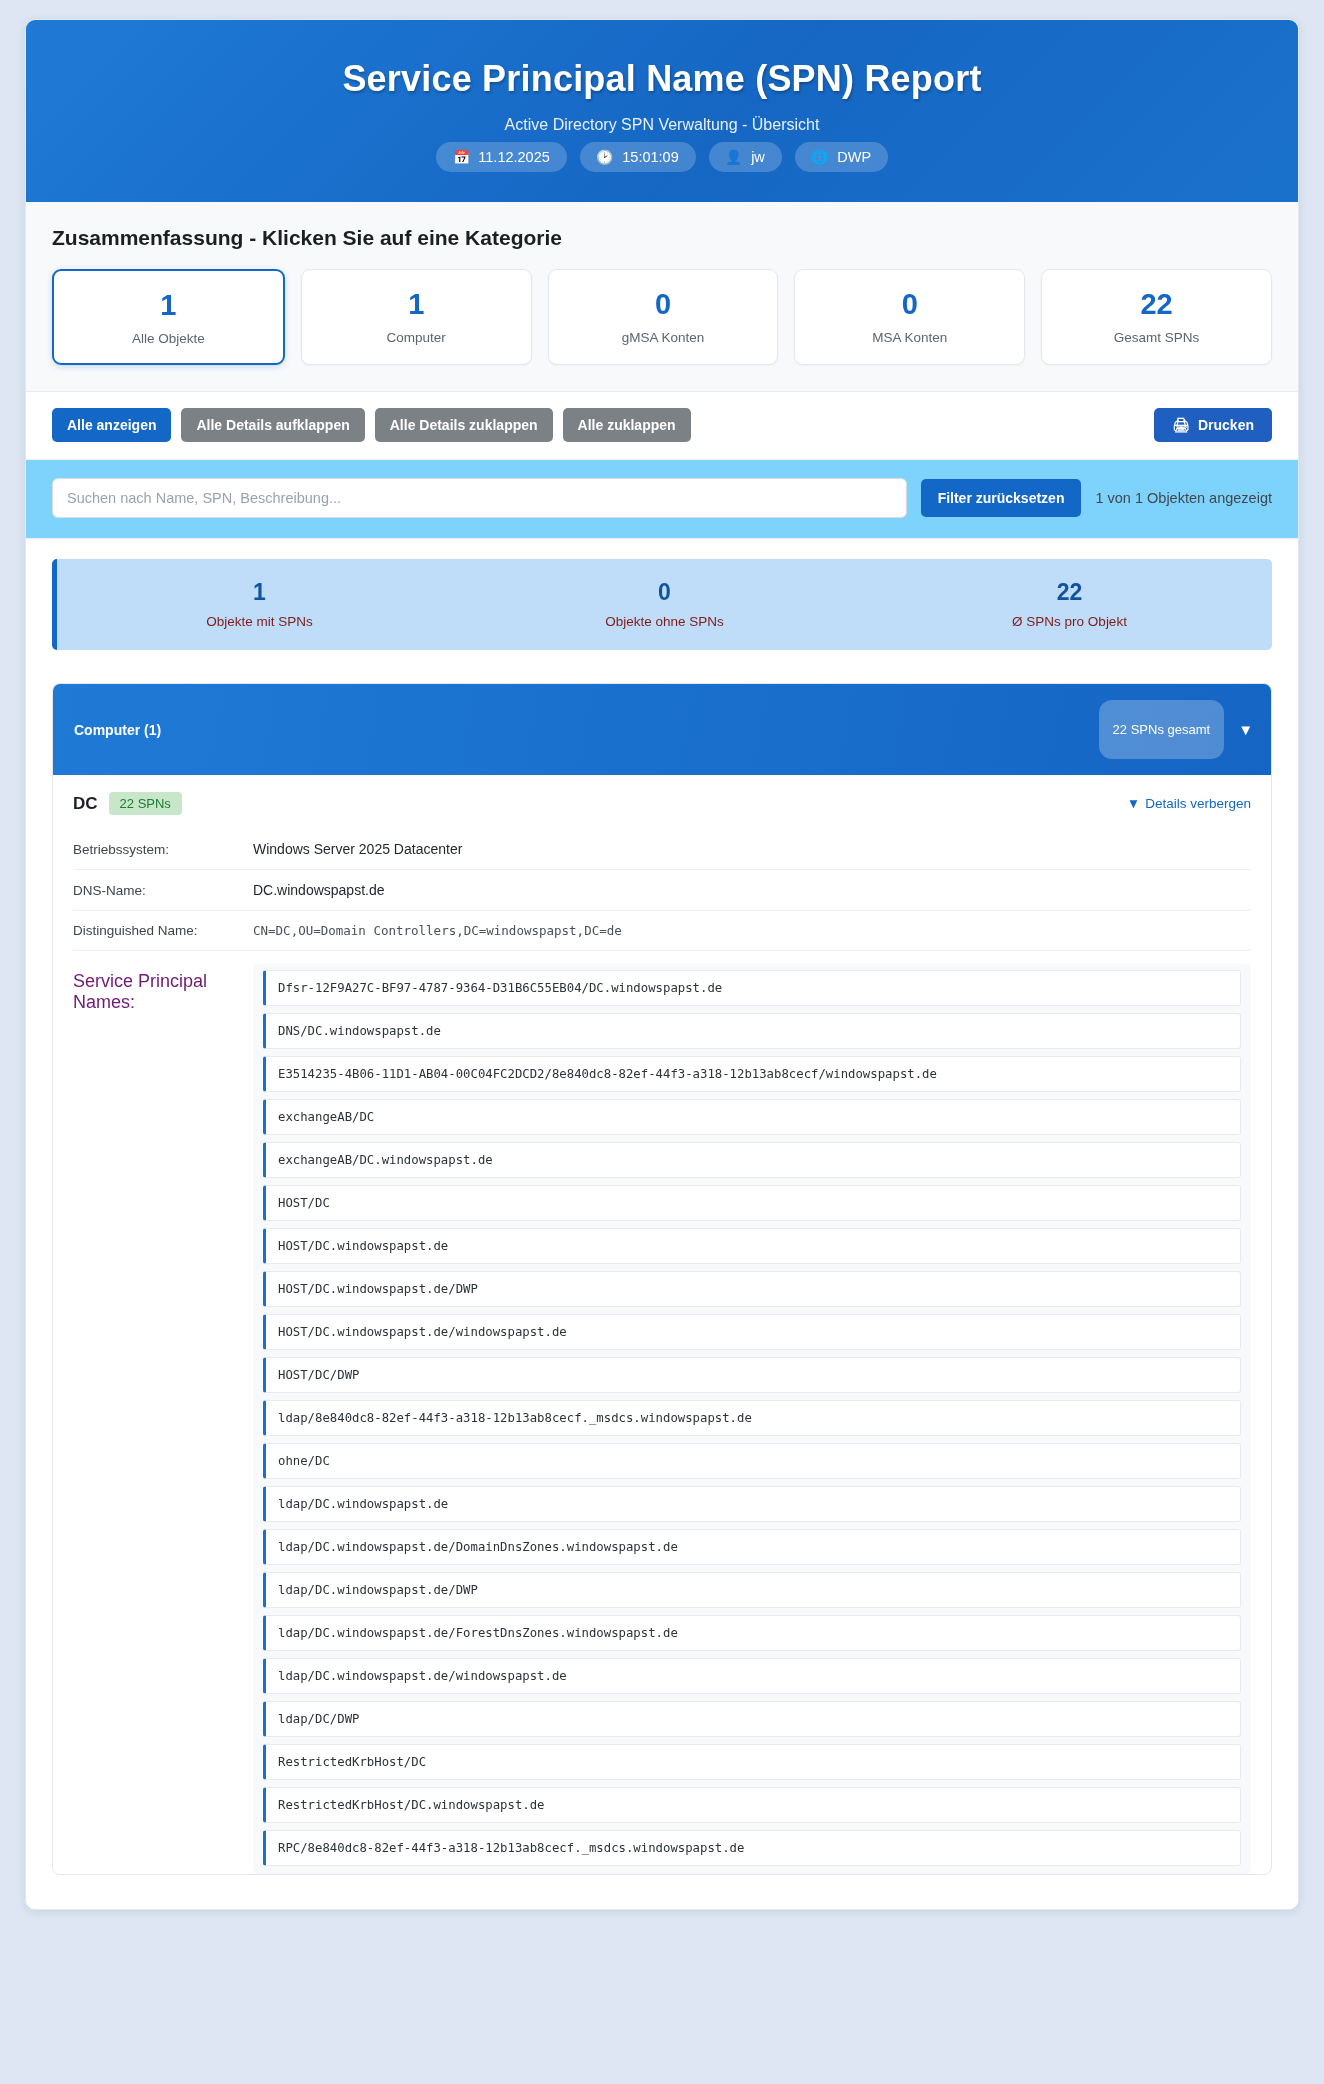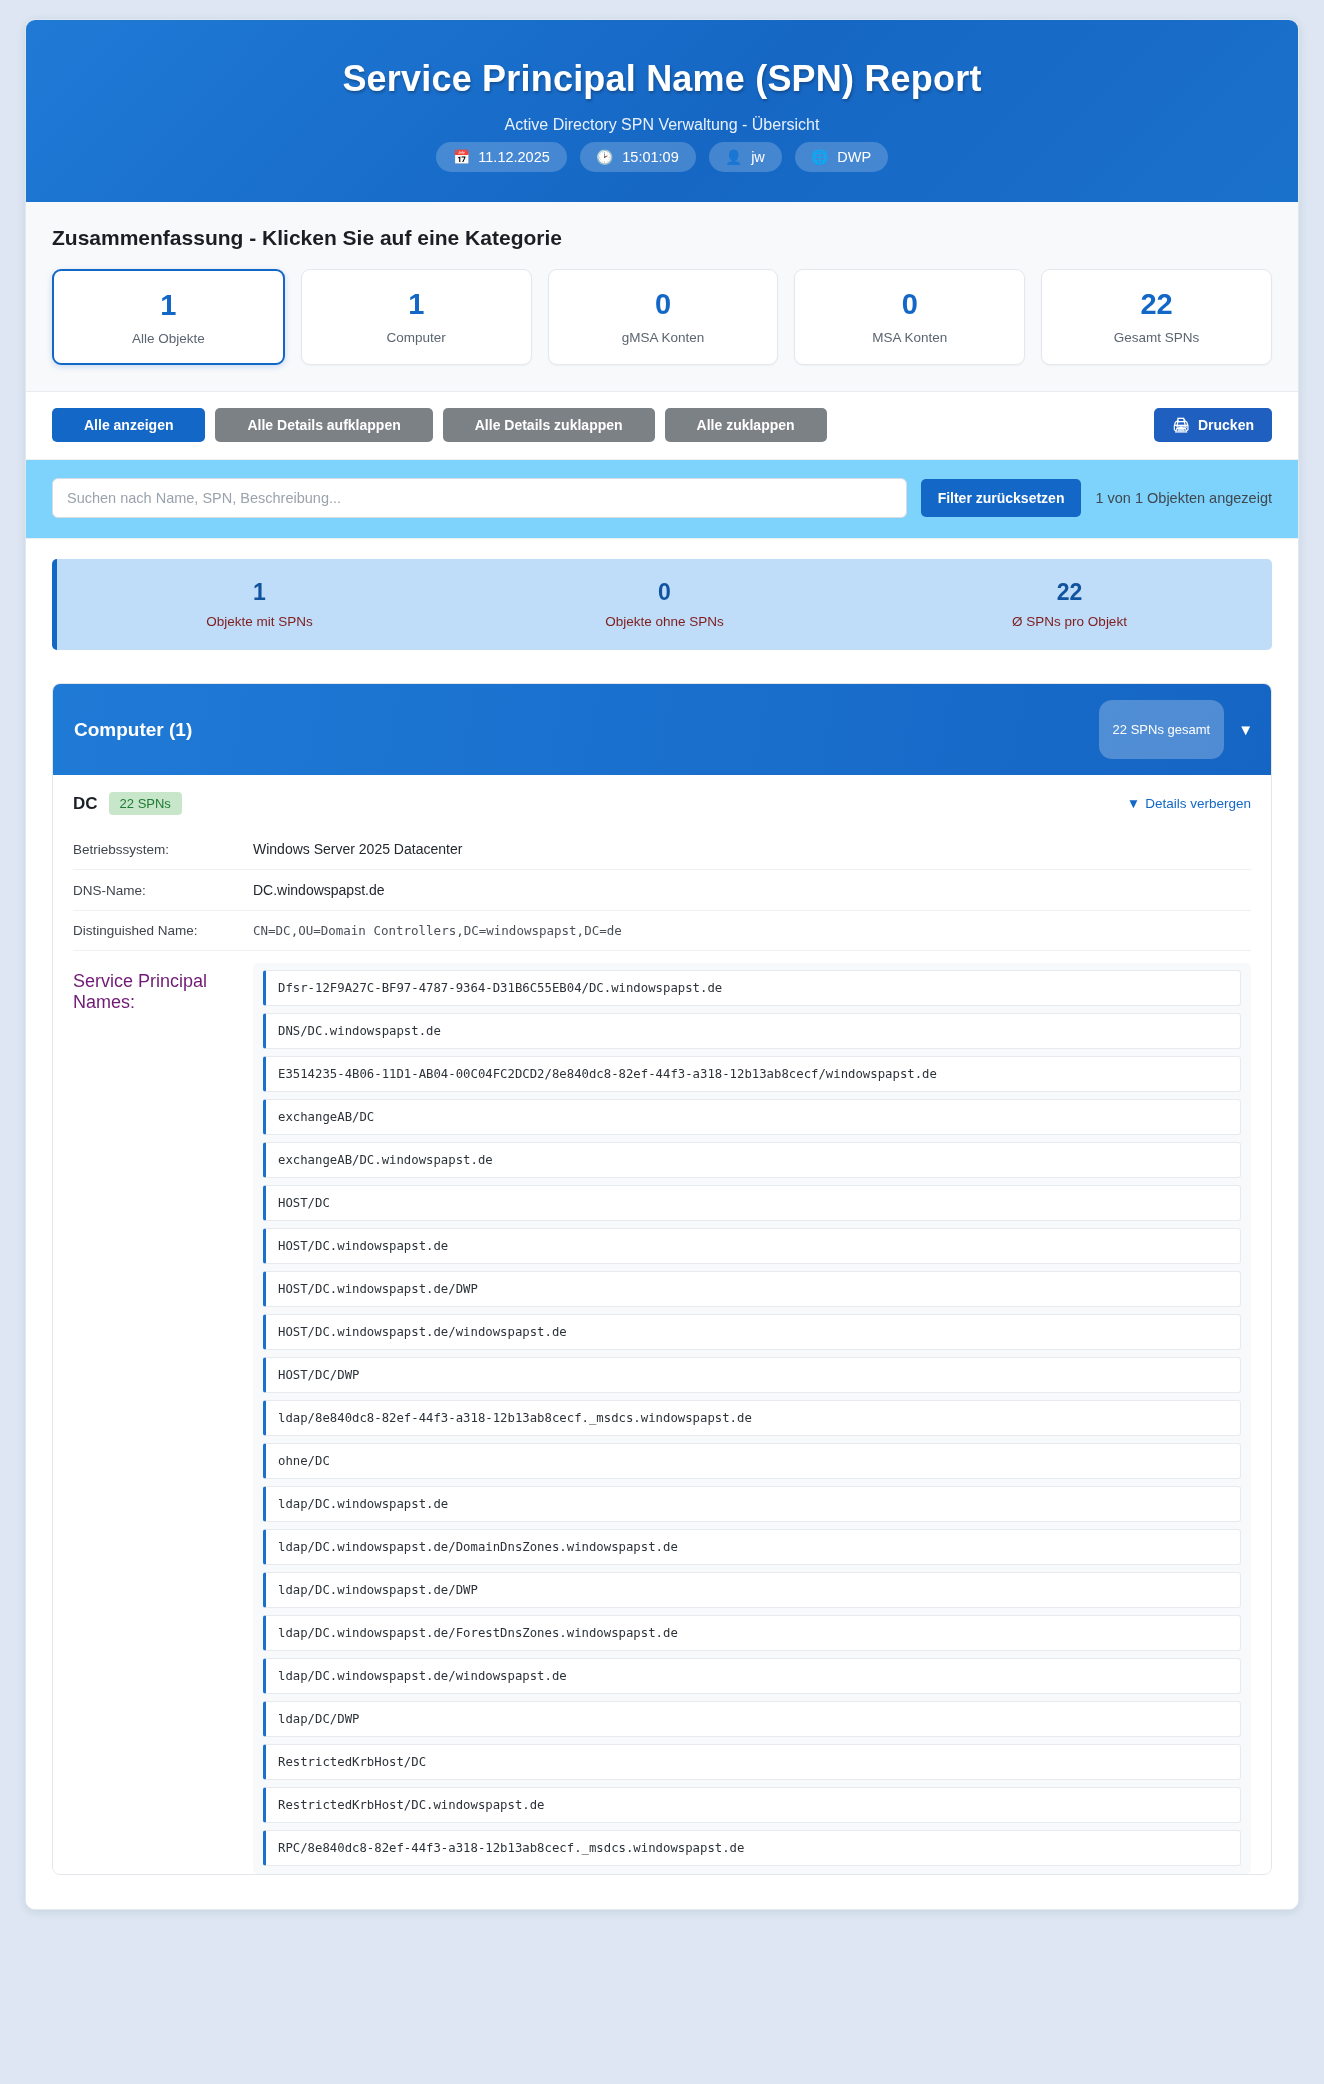--- a/index.html
+++ b/index.html
@@ -104,21 +104,21 @@
     display: flex;
     align-items: center;
     padding: 16px 26px 17px 26px;
     border-bottom: 1px solid #eceff3;
     background: #fff;
   }
   .tb-left { display: flex; gap: 10px; flex: 1; }
   .btn {
     border: none;
     border-radius: 5px;
-    padding: 9px 32px;
+    padding: 9px 15px;
     font-size: 14px;
     font-weight: bold;
     color: #fff;
     cursor: pointer;
     font-family: "Liberation Sans", sans-serif;
     white-space: nowrap;
   }
   .btn.primary { background: #1367c6; }
   .btn.grey { background: #7c8186; }
   .btn.print {
@@ -184,21 +184,21 @@
     overflow: hidden;
   }
   .group-hdr {
     background: linear-gradient(100deg, #1f7ad6 0%, #1565c4 100%);
     display: flex;
     align-items: center;
     padding: 16px 18px 16px 21px;
     color: #fff;
     cursor: pointer;
   }
-  .group-title { font-size: 19px; font-weight: bold; flex: 1; }
+  .group-title { font-size: 14px; font-weight: bold; flex: 1; }
   .group-badge {
     background: rgba(255,255,255,.25);
     border-radius: 13px;
     padding: 22px 14px;
     font-size: 13px;
     margin-right: 14px;
   }
   .chev { font-size: 15px; }
 
   .obj { background: #fff; padding: 0 0 0 0; }

